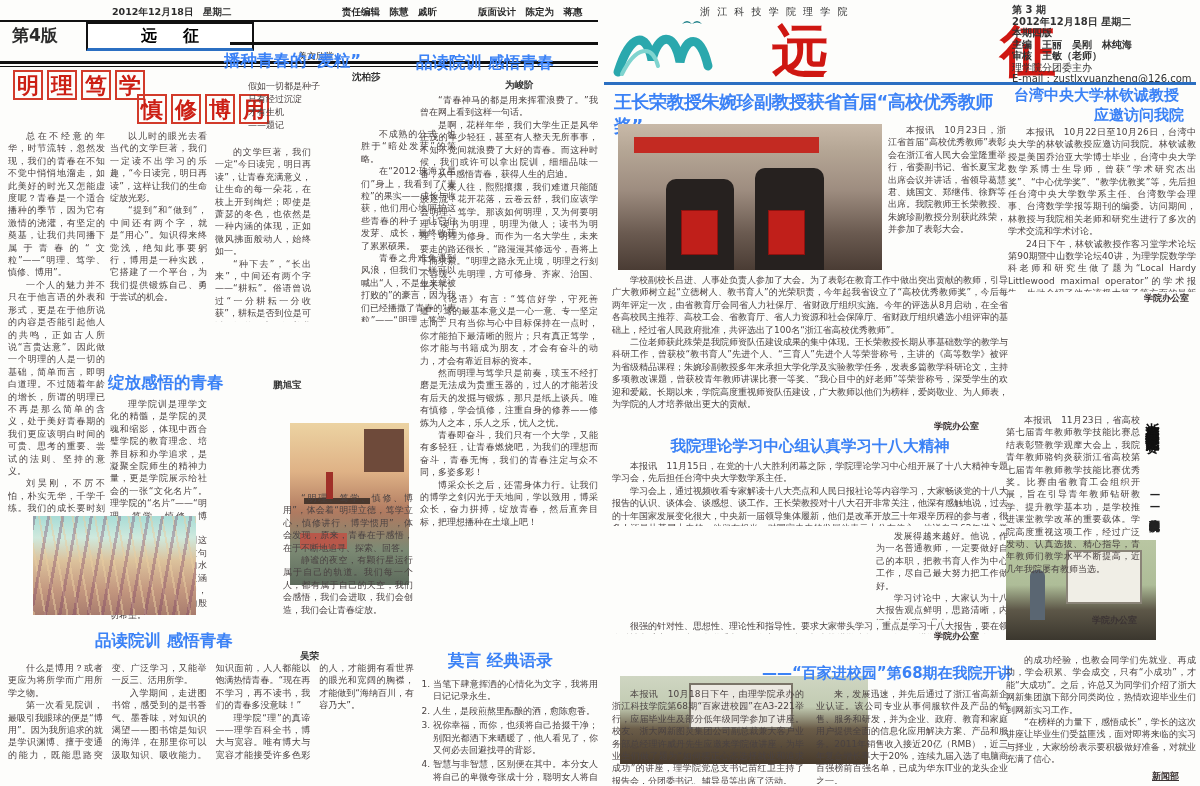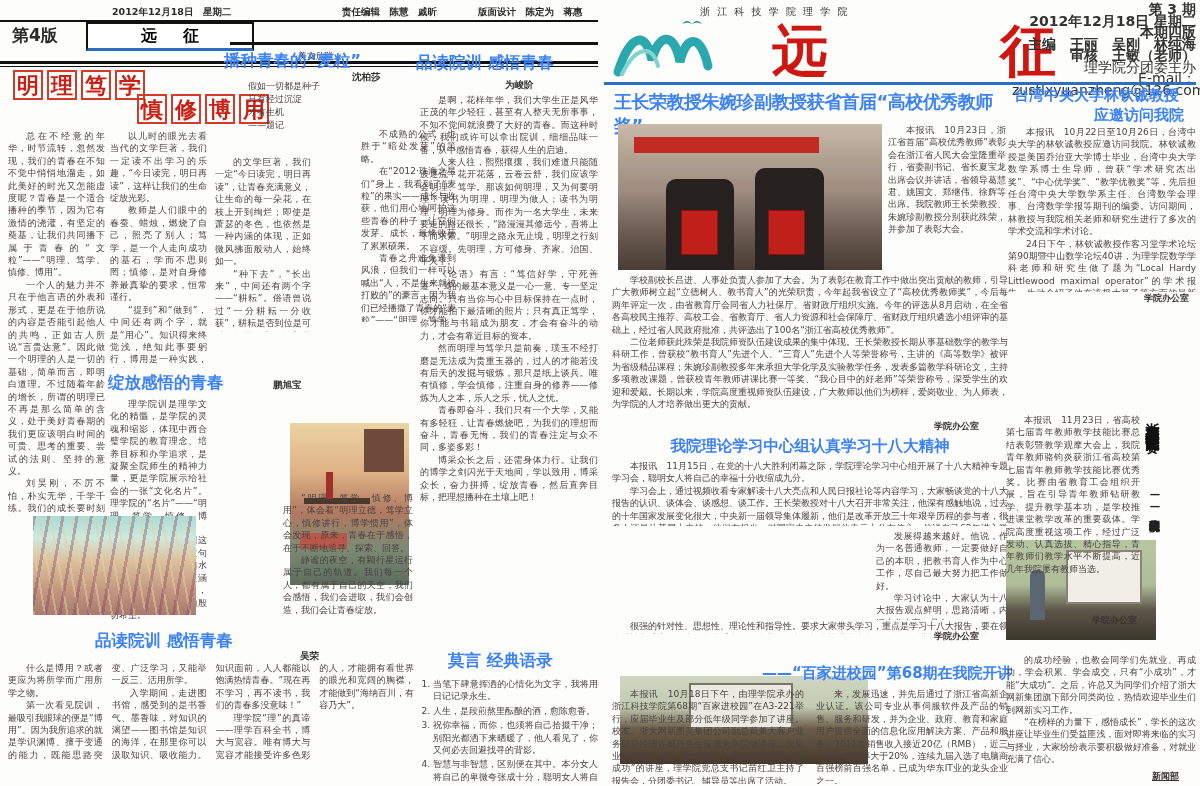--- a/index.html
+++ b/index.html
@@ -23,21 +23,21 @@
          font-weight:bold;font-size:16px;letter-spacing:26px;padding-left:26px;color:#000;
          font-family:"DejaVu Serif","Liberation Serif",serif;}
   .calli{display:flex;gap:4px;}
   .calli span{display:block;width:24px;height:24px;border:2px solid #d23a2a;color:#cc1f14;
         font-weight:bold;font-size:20px;line-height:24px;text-align:center;
         font-family:"DejaVu Serif","Liberation Serif",serif;}
   .calli.big span{width:26px;height:26px;font-size:22px;line-height:26px;}
   
   .masttitle{font-family:"DejaVu Serif","Liberation Serif",serif;font-weight:bold;
         color:#cf1712;font-size:56px;letter-spacing:58px;white-space:nowrap;}
-  .infobox{font-size:14px;line-height:11.5px;color:#333;text-align:right;}
+  .infobox{font-size:10px;line-height:11.5px;color:#333;text-align:left;}
   .vhead{writing-mode:vertical-rl;text-orientation:upright;display:flex;}
   .vhead .main{font-size:14px;font-weight:bold;color:#111;letter-spacing:1px;}
   .vhead .sub{font-size:10.5px;font-weight:bold;color:#222;margin-top:60px;}
   
   .ph-award{background:linear-gradient(180deg,#c8b9a8 0%,#b5a695 18%,#9e8d80 45%,#6a5a50 75%,#4a3c34 100%);position:relative;}
   .ph-award .banner{position:absolute;left:6%;top:9%;width:70%;height:11%;background:#c32a22;}
   .ph-award .fig{position:absolute;bottom:0;width:26%;height:62%;background:#26211f;border-radius:10px 10px 0 0;}
   .ph-award .fig.f1{left:18%;}
   .ph-award .fig.f2{left:52%;height:70%;}
   .ph-award .cert{position:absolute;bottom:10%;width:13%;height:30%;background:#c01f1a;border:1px solid #8d120f;}
@@ -88,21 +88,20 @@
         <span>用</span>
     </div>
 
     <div class="abs txt" style="left:8px;top:130px;width:97px;height:385px;">
         <p>总在不经意的年华，时节流转，忽然发现，我们的青春在不知不觉中悄悄地溜走，如此美好的时光又怎能虚度呢？青春是一个适合播种的季节，因为它有激情的浇灌，有坚定的奠基，让我们共同播下属于青春的“文粒”——“明理、笃学、慎修、博用”。</p>
         <p>一个人的魅力并不只在于他言语的外表和形式，更是在于他所说的内容是否能引起他人的共鸣，正如古人所说“言贵达意”。因此做一个明理的人是一切的基础，简单而言，即明白道理。不过随着年龄的增长，所谓的明理已不再是那么简单的含义，处于美好青春期的我们更应该明白时间的可贵、思考的重要、尝试的法则、坚持的意义。</p>
         <p>刘昊刚，不厉不怕，朴实无华，千学千练。我们的成长要时刻与校园文化滋养相伴。</p>
       </div>
     <div class="abs txt" style="left:110px;top:130px;width:97px;height:238px;">
         <p>以儿时的眼光去看当代的文学巨著，我们一定读不出学习的乐趣，“今日读完，明日再读”，这样让我们的生命绽放光彩。</p>
-        <p>教师是人们眼中的春蚕、蜡烛，燃烧了自己，照亮了别人；笃学，是一个人走向成功的基石，学而不思则罔；慎修，是对自身修养最真挚的要求，恒常谨行。</p>
         <p>“提到”和“做到”，中间还有两个字，就是“用心”。知识得来终觉浅，绝知此事要躬行，博用是一种实践，它搭建了一个平台，为我们提供锻炼自己、勇于尝试的机会。</p>
       </div>
 
     <div class="abs hl" style="left:108px;top:372px;font-size:16.5px;">绽放感悟的青春</div>
     <div class="abs author" style="left:273px;top:379px;">鹏旭宝</div>
     <div class="abs txt" style="left:110px;top:398px;width:97px;height:228px;">
         <p>理学院训是理学文化的精髓，是学院的灵魂和缩影，体现中西合璧学院的教育理念、培养目标和办学追求，是凝聚全院师生的精神力量，更是学院展示给社会的一张“文化名片”。理学院的“名片”——“明理、笃学、慎修、博用”。</p>
         <p>当我第一次看到这八个字时，只觉得这句院训饱含着深意，如水墨画般、涓涓地，蕴涵在这简短的八个字中，蕴含着学院对我们的殷切希望。</p>
       </div>
     <div class="abs photo ph-wheat" style="left:33px;top:516px;width:163px;height:99px;">
@@ -110,21 +109,21 @@
       </div>
 
     <div class="abs hl" style="left:224px;top:50px;font-size:16.5px;">播种青春的“麦粒”</div>
     <div class="abs author" style="left:352px;top:71px;">沈柏莎</div>
     <div class="abs txt noindent" style="left:248px;top:80px;width:110px;height:62px;line-height:13px;">
         <p>假如一切都是种子</p>
         <p>只有经过沉淀</p>
         <p>才有生机</p>
         <p>——题记</p>
       </div>
-    <div class="abs txt" style="left:215px;top:146px;width:96px;height:176px;margin-top:10px;">
+    <div class="abs txt" style="left:215px;top:146px;width:96px;height:176px;">
         <p>的文学巨著，我们一定“今日读完，明日再读”，让青春充满意义，让生命的每一朵花，在枝上开到绚烂；即使是萧瑟的冬色，也依然是一种内涵的体现，正如微风拂面般动人，始终如一。</p>
         <p>“种下去”，“长出来”，中间还有两个字——“耕耘”。俗语曾说过“一分耕耘一分收获”，耕耘是否到位是可以验证的，它见证着我们对青春的珍惜、思考与实践。</p>
       </div>
     <div class="abs txt" style="left:318px;top:128px;width:95px;height:194px;margin-left:43px;">
         <p>不成熟的公式，也胜于“暗处发芽”的策略。</p>
         <p>在“2012·珠海之星们”身上，我看到了“麦粒”的果实——成长与收获，他们用心地呵护这些青春的种子，让它们发芽、成长，最终收获了累累硕果。</p>
         <p>青春之舟难免遇到风浪，但我们一样可以喊出“人，不是生来就被打败的”的豪言，因为我们已经播撒了青春的“麦粒”——“明理、笃学、慎修、博用”，经过埋藏的种子，终会迸发出新的生机。百年梦之多远，终需要我们自己去探索，正如春种秋收，苦乐尽在其中。</p>
       </div>
     <div class="abs photo ph-town" style="left:290px;top:324px;width:119px;height:162px;">
       <div class="roof1"></div>
@@ -133,20 +132,21 @@
       <div class="girl"></div>
     </div>
     <div class="abs txt" style="left:283px;top:492px;width:130px;height:132px;">
         <p>“明理、笃学、慎修、博用”，体会着“明理立德，笃学立心，慎修讲行，博学惯用”，体会发现，原来，青春在于感悟，在于不断地追寻、探索、回答。</p>
         <p>静谧的夜空，有颗行星运行属于自己的轨道。我们每一个人，都有属于自己的天空，我们会感悟，我们会进取，我们会创造，我们会让青春绽放。</p>
       </div>
 
     <div class="abs hl" style="left:416px;top:52px;font-size:16.5px;">品读院训 感悟青春</div>
     <div class="abs author" style="left:505px;top:79px;">为峻阶</div>
     <div class="abs txt" style="left:420px;top:94px;width:178px;height:434px;">
+        <p>“青春神马的都是用来挥霍浪费了。”我曾在网上看到这样一句话。</p>
         <p>是啊，花样年华，我们大学生正是风华正茂的年少轻狂，甚至有人整天无所事事，不知不觉间就浪费了大好的青春。而这种时候，我们或许可以拿出院训，细细品味一番，从中感悟青春，获得人生的启迪。</p>
         <p>人来人往，熙熙攘攘，我们难道只能随波逐流？花开花落，云卷云舒，我们应该学会明理、笃学。那该如何明理，又为何要明理？读书为明理，明理为做人；读书为明理，明理为修身。而作为一名大学生，未来要走的路还很长，“路漫漫其修远兮，吾将上下而求索。”明理之路永无止境，明理之行刻不容缓。先明理，方可修身、齐家、治国、平天下。</p>
         <p>《论语》有言：“笃信好学，守死善道”，笃的最基本意义是一心一意、专一坚定志向。只有当你与心中目标保持在一点时，你才能拍下最清晰的照片；只有真正笃学，你才能与书籍成为朋友，才会有奋斗的动力，才会有靠近目标的资本。</p>
         <p>然而明理与笃学只是前奏，璞玉不经打磨是无法成为贵重玉器的，过人的才能若没有后天的发掘与锻炼，那只是纸上谈兵。唯有慎修，学会慎修，注重自身的修养——修炼为人之本，乐人之乐，忧人之忧。</p>
         <p>青春即奋斗，我们只有一个大学，又能有多轻狂，让青春燃烧吧，为我们的理想而奋斗，青春无悔，我们的青春注定与众不同，多姿多彩！</p>
         <p>博采众长之后，还需身体力行。让我们的博学之剑闪光于天地间，学以致用，博采众长，奋力拼搏，绽放青春，然后直奔目标，把理想播种在土壤上吧！</p>
       </div>
 
     <div class="abs hl" style="left:95px;top:630px;font-size:16.5px;">品读院训 感悟青春</div>
     <div class="abs author" style="left:300px;top:650px;">吴荣</div>
@@ -199,21 +199,21 @@
         <p>本报讯　10月23日，浙江省首届“高校优秀教师”表彰会在浙江省人民大会堂隆重举行，省委副书记、省长夏宝龙出席会议并讲话，省领导葛慧君、姚国文、郑继伟、徐辉等出席。我院教师王长荣教授、朱婉珍副教授分别获此殊荣，并参加了表彰大会。</p>
       </div>
     <div class="abs txt" style="left:8px;top:274px;width:396px;height:148px;">
         <p>学校副校长吕进、人事处负责人参加了大会。为了表彰在教育工作中做出突出贡献的教师，引导广大教师树立起“立德树人、教书育人”的光荣职责，今年起我省设立了“高校优秀教师奖”，今后每两年评定一次，由省教育厅会同省人力社保厅、省财政厅组织实施。今年的评选从8月启动，在全省各高校民主推荐、高校工会、省教育厅、省人力资源和社会保障厅、省财政厅组织遴选小组评审的基础上，经过省人民政府批准，共评选出了100名“浙江省高校优秀教师”。</p>
         <p>二位老师获此殊荣是我院师资队伍建设成果的集中体现。王长荣教授长期从事基础数学的教学与科研工作，曾获校“教书育人”先进个人、“三育人”先进个人等荣誉称号，主讲的《高等数学》被评为省级精品课程；朱婉珍副教授多年来承担大学化学及实验教学任务，发表多篇教学科研论文，主持多项教改课题，曾获校青年教师讲课比赛一等奖、“我心目中的好老师”等荣誉称号，深受学生的欢迎和爱戴。长期以来，学院高度重视师资队伍建设，广大教师以他们为榜样，爱岗敬业、为人师表，为学院的人才培养做出更大的贡献。</p>
       </div>
     <div class="abs sig" style="left:330px;top:420px;font-size:9px;">学院办公室</div>
 
     <div class="abs hl" style="left:8px;top:436px;width:396px;text-align:center;font-size:15.5px;">我院理论学习中心组认真学习十八大精神</div>
     <div class="abs txt" style="left:8px;top:460px;width:396px;height:66px;">
-        <p>本报讯　11月15日，在党的十八大胜利闭幕之际，学院理论学习中心组开展了十八大精神专题学习会，聪明女人将自己的幸福十分收缩成九分。</p>
+        <p>本报讯　11月15日，在党的十八大胜利闭幕之际，学院理论学习中心组开展了十八大精神专题学习会，先后担任台湾中央大学数学系主任。</p>
         <p>学习会上，通过视频收看专家解读十八大亮点和人民日报社论等内容学习，大家畅谈党的十八大报告的认识、谈体会、谈感想、谈工作。王长荣教授对十八大召开非常关注，他深有感触地说，过去的十年国家发展变化很大，中央新一届领导集体履新，他们是改革开放三十年艰辛历程的参与者，很多人还是从基层上来的，他们有担当。对国家未来的发展他表示十分有信心。他说自己62年进入学校，这十年学校、学院发展变化很快，希望学院继续保持以往的势头，</p>
       </div>
     <div class="abs photo ph-meeting" style="left:16px;top:530px;width:248px;height:88px;">
       <div class="screen"></div>
     </div>
     <div class="abs txt" style="left:272px;top:530px;width:132px;height:90px;">
         <p>发展得越来越好。他说，作为一名普通教师，一定要做好自己的本职，把教书育人作为中心工作，尽自己最大努力把工作做好。</p>
         <p>学习讨论中，大家认为十八大报告观点鲜明，思路清晰，内涵十分丰富，具有</p>
       </div>
     <div class="abs txt" style="left:8px;top:620px;width:396px;height:14px;">

